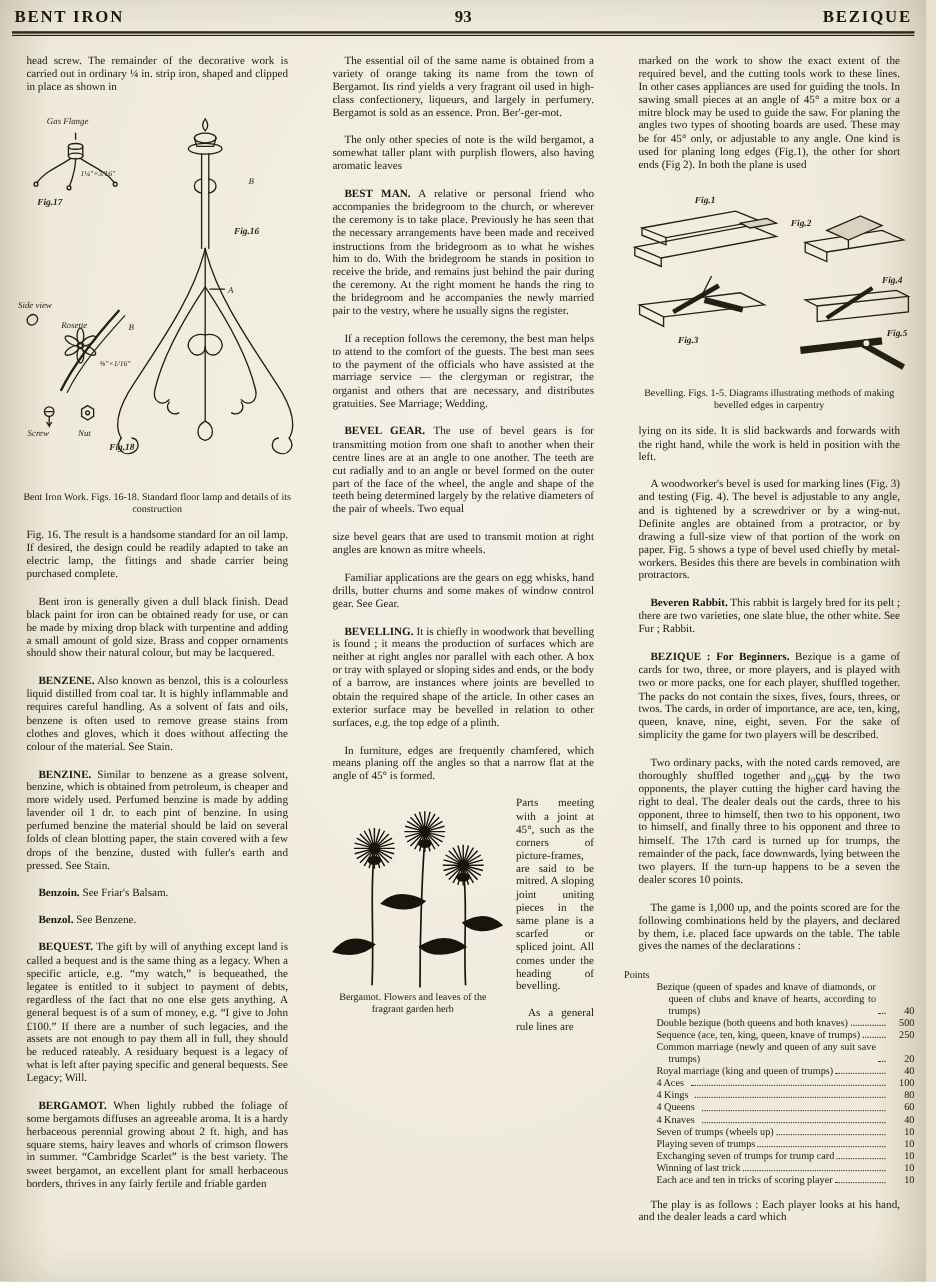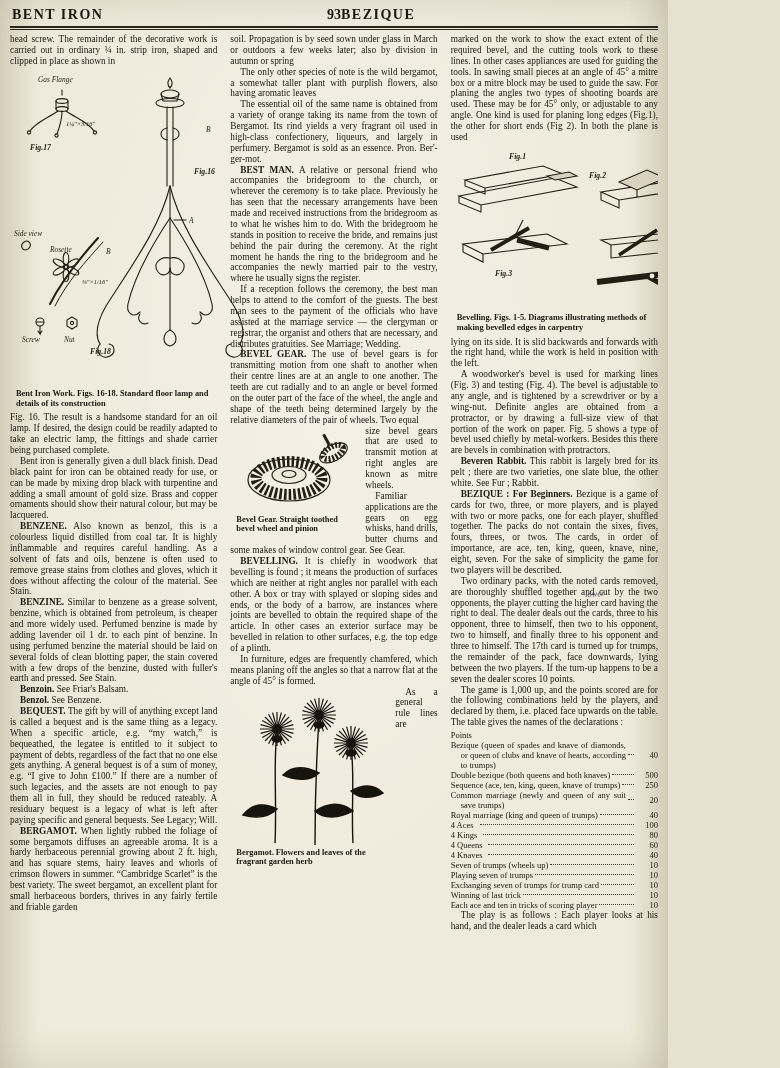--- a/index.html
+++ b/index.html
@@ -4,51 +4,51 @@
 <style>
   * { margin:0; padding:0; box-sizing:border-box; }
   html,body { width:780px; height:1068px; }
   body {
     font-family:"Liberation Serif","DejaVu Serif",serif;
     color:#1c1811;
     overflow:hidden;
     background:#e7e2d0;
   }
   .page {
-    width:668px; height:1068px;
+    width:772px; height:1068px;
     padding:5px 10px 0;
     background:
       radial-gradient(ellipse at 50% 35%, rgba(255,255,255,.30), rgba(255,255,255,0) 65%),
       linear-gradient(90deg,#e0dac6,#efeadb 6%,#efeadb 94%,#ded8c4);
     box-shadow: inset 0 0 40px rgba(90,80,50,.18);
   }
   .hdr { display:flex; align-items:baseline; font-weight:bold; font-size:14px; letter-spacing:1.5px; padding:2px 2px 3px; }
   .hdr .l { flex:1; text-align:left; }
   .hdr .c { flex:0; letter-spacing:0; }
-  .hdr .r { flex:1; }
+  .hdr .r { flex:1; text-align:right; }
   .rule  { border-top:2px solid #2c261a; }
   .rule2 { border-top:1px solid #2c261a; margin-top:1px; margin-bottom:4px; }
   .cols { display:flex; gap:13px; height:1016px; overflow:hidden; }
   .col { flex:1; min-width:0; font-size:9.3px; line-height:1.17; text-align:justify; }
-  p { text-indent:10px; margin:0; }
+  p { text-indent:10px; margin:12px; }
   p.noindent { text-indent:0; }
   p.clear { clear:both; }
   .lead { font-weight:bold; }
   .figure { margin:3px 0 0; text-align:center; }
-  .caption { font-weight:bold; font-size:8.4px; line-height:1.18; text-align:left; text-indent:0; margin:1px 6px 4px; }
+  .caption { font-weight:normal; font-size:8.4px; line-height:1.18; text-align:center; text-indent:0; margin:1px 6px 4px; }
   .svgfig { display:block; margin:0 auto; }
   .fl { float:left; margin:2px 7px 2px 0; }
   text.figlabel { font:italic 7.4px "Liberation Serif",serif; fill:#241f14; }
   text.figno    { font:italic 7.8px "Liberation Serif",serif; fill:#241f14; font-weight:bold; }
   text.dim      { font:italic 6.4px "Liberation Serif",serif; fill:#241f14; }
   .corr { position:relative; }
   .pencil { position:absolute; top:-8px; left:0; font-style:italic; color:#47475f; font-size:8.5px; transform:rotate(-4deg); white-space:nowrap; }
   .tbl { font-size:8.5px; margin-top:2px; line-height:1.18; }
   .tbl-head { padding-right:2px; }
-  .tbl-row { display:flex; align-items:center; }
+  .tbl-row { display:flex; align-items:flex-end;margin-left:27px; }
   .tbl-label { padding-left:10px; text-indent:-10px; }
   .tbl-leader { flex:1; border-bottom:1px dotted #46402f; margin:0 2px 2px; min-width:6px; }
   .tbl-pts { width:22px; text-align:right; flex:none; }
 </style>
 </head>
 <body>
 
 <div class="page">
 
   <div class="hdr">
@@ -150,45 +150,28 @@
       <p><b class="lead">Benzoin.</b> <span>See Friar's Balsam.</span></p>
 
       <p><b class="lead">Benzol.</b> <span>See Benzene.</span></p>
 
       <p><b class="lead">BEQUEST.</b> <span>The gift by will of anything except land is called a bequest and is the same thing as a legacy. When a specific article, e.g. “my watch,” is bequeathed, the legatee is entitled to it subject to payment of debts, regardless of the fact that no one else gets anything. A general bequest is of a sum of money, e.g. “I give to John £100.” If there are a number of such legacies, and the assets are not enough to pay them all in full, they should be reduced rateably. A residuary bequest is a legacy of what is left after paying specific and general bequests. See Legacy; Will.</span></p>
 
       <p><b class="lead">BERGAMOT.</b> <span>When lightly rubbed the foliage of some bergamots diffuses an agreeable aroma. It is a hardy herbaceous perennial growing about 2 ft. high, and has square stems, hairy leaves and whorls of crimson flowers in summer. “Cambridge Scarlet” is the best variety. The sweet bergamot, an excellent plant for small herbaceous borders, thrives in any fairly fertile and friable garden</span></p>
     </div>
 
     <div class="col">
-      <p class="noindent">soil. Propagation is by seed sown under glass in March or outdoors a few weeks later; also by division in autumn or spring</p>
+      <p>The essential oil of the same name is obtained from a variety of orange taking its name from the town of Bergamot. Its rind yields a very fragrant oil used in high-class confectionery, liqueurs, and largely in perfumery. Bergamot is sold as an essence. Pron. Ber'-ger-mot.</p>
       <p>The only other species of note is the wild bergamot, a somewhat taller plant with purplish flowers, also having aromatic leaves</p>
-      <p>The essential oil of the same name is obtained from a variety of orange taking its name from the town of Bergamot. Its rind yields a very fragrant oil used in high-class confectionery, liqueurs, and largely in perfumery. Bergamot is sold as an essence. Pron. Ber'-ger-mot.</p>
 
       <p><b class="lead">BEST MAN.</b> <span>A relative or personal friend who accompanies the bridegroom to the church, or wherever the ceremony is to take place. Previously he has seen that the necessary arrangements have been made and received instructions from the bridegroom as to what he wishes him to do. With the bridegroom he stands in position to receive the bride, and remains just behind the pair during the ceremony. At the right moment he hands the ring to the bridegroom and he accompanies the newly married pair to the vestry, where he usually signs the register.</span></p>
       <p>If a reception follows the ceremony, the best man helps to attend to the comfort of the guests. The best man sees to the payment of the officials who have assisted at the marriage service — the clergyman or registrar, the organist and others that are necessary, and distributes gratuities. See Marriage; Wedding.</p>
 
       <p><b class="lead">BEVEL GEAR.</b> <span>The use of bevel gears is for transmitting motion from one shaft to another when their centre lines are at an angle to one another. The teeth are cut radially and to an angle or bevel formed on the outer part of the face of the wheel, the angle and shape of the teeth being determined largely by the relative diameters of the pair of wheels. Two equal</span></p>
 
-      <div class="fl" style="width:128px">
-        <svg class="svgfig" width="126" height="86" viewBox="0 0 126 86">
-          <g stroke="#241f14" fill="none">
-            <ellipse cx="58" cy="52" rx="41" ry="21" stroke-width="1.2"></ellipse>
-            <ellipse cx="58" cy="50" rx="33" ry="16.5" stroke-width="11" stroke-dasharray="2.6 2.1"></ellipse>
-            <ellipse cx="58" cy="47" rx="17" ry="8.5" stroke-width="1.2" fill="#efeadb"></ellipse>
-            <ellipse cx="58" cy="46" rx="7" ry="3.5" stroke-width="1.2"></ellipse>
-            <g transform="rotate(-28 102 24)">
-              <path d="M102 16 L102 4" stroke-width="3"></path>
-              <ellipse cx="102" cy="25" rx="15" ry="8" stroke-width="1.1"></ellipse>
-              <ellipse cx="102" cy="24" rx="11" ry="5.5" stroke-width="6" stroke-dasharray="2 1.7"></ellipse>
-            </g>
-          </g>
-        </svg>
-        <div class="caption">Bevel Gear. Straight toothed bevel wheel and pinion</div>
-      </div>
       <p class="noindent">size bevel gears that are used to transmit motion at right angles are known as mitre wheels.</p>
       <p>Familiar applications are the gears on egg whisks, hand drills, butter churns and some makes of window control gear. See Gear.</p>
 
       <p class="clear"><b class="lead">BEVELLING.</b> <span>It is chiefly in woodwork that bevelling is found ; it means the production of surfaces which are neither at right angles nor parallel with each other. A box or tray with splayed or sloping sides and ends, or the body of a barrow, are instances where joints are bevelled to obtain the required shape of the article. In other cases an exterior surface may be bevelled in relation to other surfaces, e.g. the top edge of a plinth.</span></p>
       <p>In furniture, edges are frequently chamfered, which means planing off the angles so that a narrow flat at the angle of 45° is formed.</p>
 
       <div class="fl" style="width:158px">
         <svg class="svgfig" width="156" height="158" viewBox="0 0 156 158">
           <defs>
             <path id="burst" d="M0 0 L0 -17 M0 0 L8.5 -14.7 M0 0 L14.7 -8.5 M0 0 L17 0 M0 0 L14.7 8.5 M0 0 L8.5 14.7 M0 0 L0 17 M0 0 L-8.5 14.7 M0 0 L-14.7 8.5 M0 0 L-17 0 M0 0 L-14.7 -8.5 M0 0 L-8.5 -14.7"></path>
@@ -212,20 +195,21 @@
             <circle cx="46" cy="40" r="4" fill="#17140e"></circle>
             <circle cx="88" cy="26" r="4" fill="#17140e"></circle>
             <circle cx="120" cy="54" r="4" fill="#17140e"></circle>
             <ellipse cx="46" cy="50" rx="5" ry="3" fill="#17140e"></ellipse>
             <ellipse cx="88" cy="36" rx="5" ry="3" fill="#17140e"></ellipse>
             <ellipse cx="120" cy="64" rx="5" ry="3" fill="#17140e"></ellipse>
           </g>
         </svg>
         <div class="caption">Bergamot. Flowers and leaves of the fragrant garden herb</div>
       </div>
+      <p class="noindent">Parts meeting with a joint at 45°, such as the corners of picture-frames, are said to be mitred. A sloping joint uniting pieces in the same plane is a scarfed or spliced joint. All comes under the heading of bevelling.</p>
       <p>As a general rule lines are</p>
     </div>
 
     <div class="col">
       <p class="noindent">marked on the work to show the exact extent of the required bevel, and the cutting tools work to these lines. In other cases appliances are used for guiding the tools. In sawing small pieces at an angle of 45° a mitre box or a mitre block may be used to guide the saw. For planing the angles two types of shooting boards are used. These may be for 45° only, or adjustable to any angle. One kind is used for planing long edges (Fig.1), the other for short ends (Fig 2). In both the plane is used</p>
 
       <div class="figure">
         <svg class="svgfig" width="240" height="166" viewBox="0 0 240 166">
           <g stroke="#241f14" fill="none" stroke-width="1.1">
             <g>

